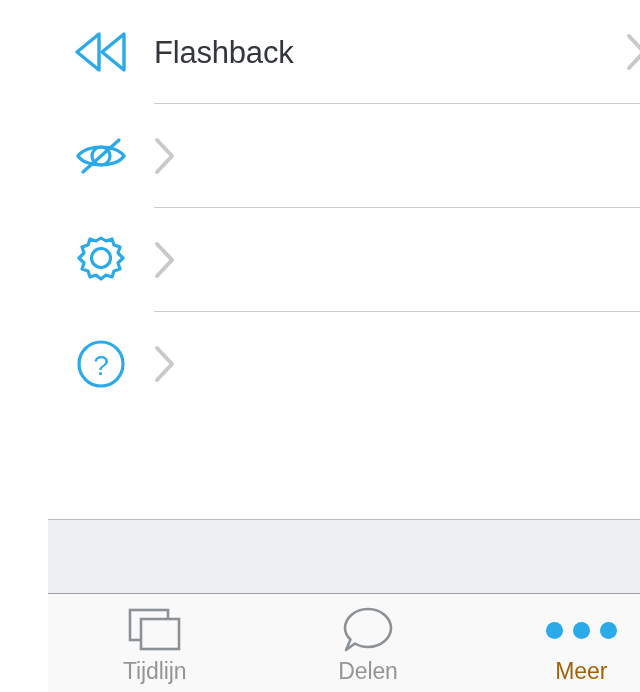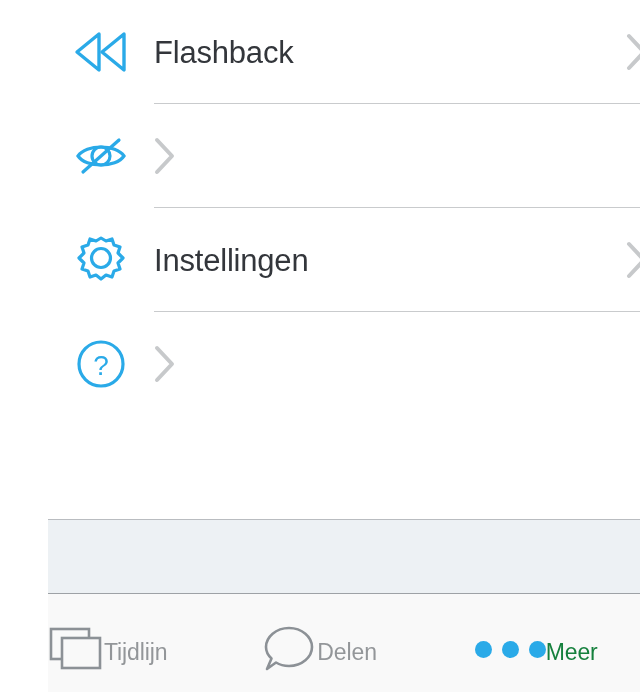--- a/index.html
+++ b/index.html
@@ -87,41 +87,41 @@
   .tabbar {
     height: 98px;
     background: #f9f9f9;
     display: flex;
     align-items: stretch;
     box-sizing: border-box;
   }
   .tab {
     flex: 1;
     display: flex;
-    flex-direction: row;
+    flex-direction: column;
     align-items: center;
     justify-content: flex-start;
     padding-top: 12px;
     box-sizing: border-box;
   }
   .tab-icon {
     height: 48px;
     display: flex;
     align-items: center;
     justify-content: center;
   }
   .tab-label {
     font-size: 23px;
     color: #939699;
     line-height: 1;
     margin-top: 6px;
     letter-spacing: -0.1px;
   }
   .tab.active .tab-label {
-    color: #15803d;
+    color: #a16207;
   }
 
   .dots {
     display: flex;
     gap: 10px;
     align-items: center;
     justify-content: center;
     height: 48px;
   }
   .dot {
@@ -180,21 +180,20 @@
                      L43 29 L45 35 L39 37
                      L37 43 L31 41 L26 45
                      L21 41 L15 43 L13 37
                      L7 35 L9 29 L4 24
                      L9 19 L7 13 L13 11
                      L15 5 L21 7 Z"></path>
             <circle cx="26" cy="24" r="9.5"></circle>
           </g>
         </svg>
       </div>
-      <div class="row-label">Instellingen</div>
       <div class="row-chevron">
         <svg width="22" height="38" viewBox="0 0 22 38">
           <polyline points="3,3 18,19 3,35" fill="none" stroke="#c7c9cb" stroke-width="4" stroke-linecap="round" stroke-linejoin="round"></polyline>
         </svg>
       </div>
       <div class="row-sep"></div>
     </div>
 
     <div class="row">
       <div class="row-icon">

